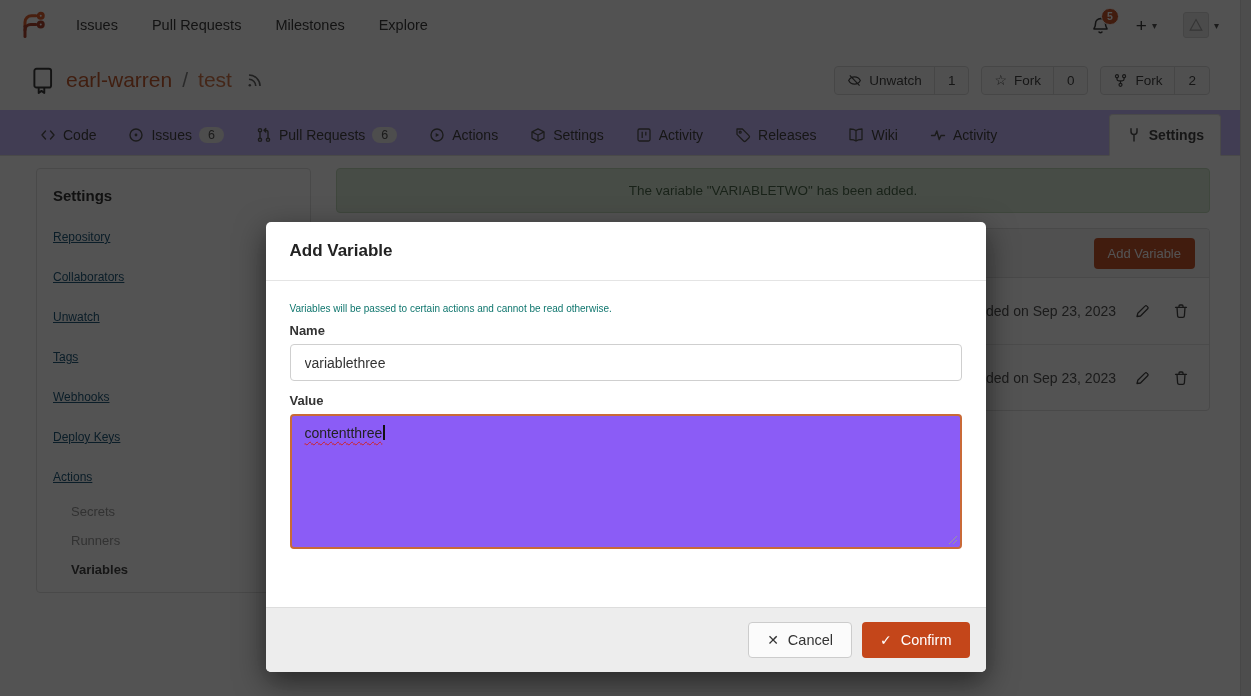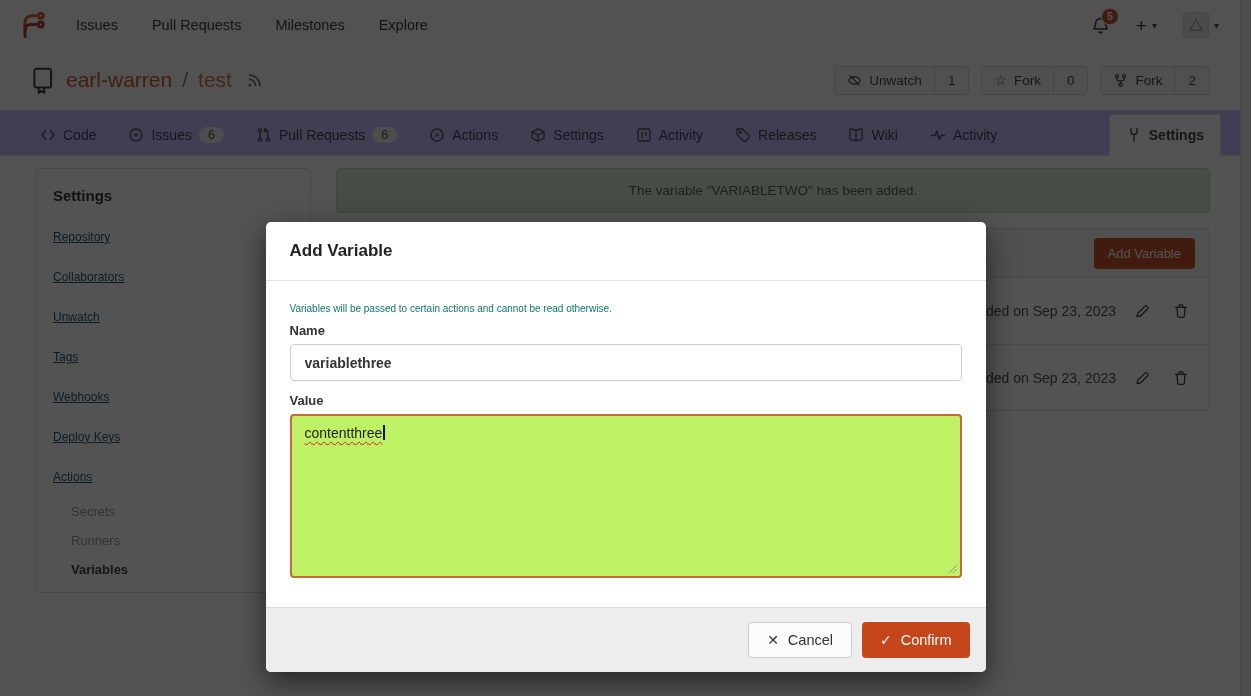--- a/index.html
+++ b/index.html
@@ -79,24 +79,24 @@
   .overlay { position: fixed; inset: 0; background: rgba(10,10,10,0.70); z-index: 10; }
   .modal { position: fixed; z-index: 11; top: 222px; left: calc(50% - 360px); width: 720px; height: 450px;
     background: #fff; border-radius: 5px; box-shadow: 0 10px 30px rgba(0,0,0,0.55);
     display: flex; flex-direction: column; }
   .modal-header { padding: 19px 24px; font-size: 17px; font-weight: bold; color: #222;
     border-bottom: 1px solid #e4e4e4; }
   .modal-body { padding: 22px 24px 0 24px; flex: 1; }
   .modal-desc { font-size: 10px; color: #0f766e; margin-bottom: 9px; }
   .field-label { font-weight: bold; font-size: 13px; color: #333; margin-bottom: 6px; }
   .text-input { width: 100%; height: 37px; border: 1px solid #cfcfcf; border-radius: 4px;
-    padding: 0 14px; font-size: 14px; color: #333; font-family: inherit; outline: none; background: #fff; font-weight: bold; }
+    padding: 0 14px; font-size: 14px; color: #333; font-family: inherit; outline: none; background: #fff; }
   .value-label { margin-top: 12px; }
-  .textarea { position: relative; width: 100%; height: 164px; border: 2px solid #c96a38; border-radius: 4px;
-    padding: 9px 13px; font-size: 14px; color: #222; background: #bef264; cursor: text; }
+  .textarea { position: relative; width: 100%; height: 135px; border: 2px solid #c96a38; border-radius: 4px;
+    padding: 9px 13px; font-size: 14px; color: #222; background: #8b5cf6; cursor: text; }
   .misspelled { text-decoration-line: underline; text-decoration-style: wavy;
     text-decoration-color: #d02020; text-decoration-thickness: 1px; text-underline-offset: 3px; }
   .text-caret { display: inline-block; width: 1.5px; height: 15px; background: #111;
     vertical-align: -2px; margin-left: 1px; }
   .resize-grip { position: absolute; right: 2px; bottom: 2px; color: #999; }
   .modal-footer { background: #ededed; border-top: 1px solid #ddd; border-radius: 0 0 5px 5px;
     padding: 14px 16px; display: flex; justify-content: flex-end; gap: 10px; height: 65px; }
   .btn-cancel { background: #fbfbfb; border: 1px solid #ccc; border-radius: 4px; color: #333;
     font-size: 14.5px; padding: 8px 18px; display: flex; align-items: center; gap: 9px; cursor: pointer; font-family: inherit; }
   .btn-confirm { background: #c4461a; border: none; border-radius: 4px; color: #fff;

